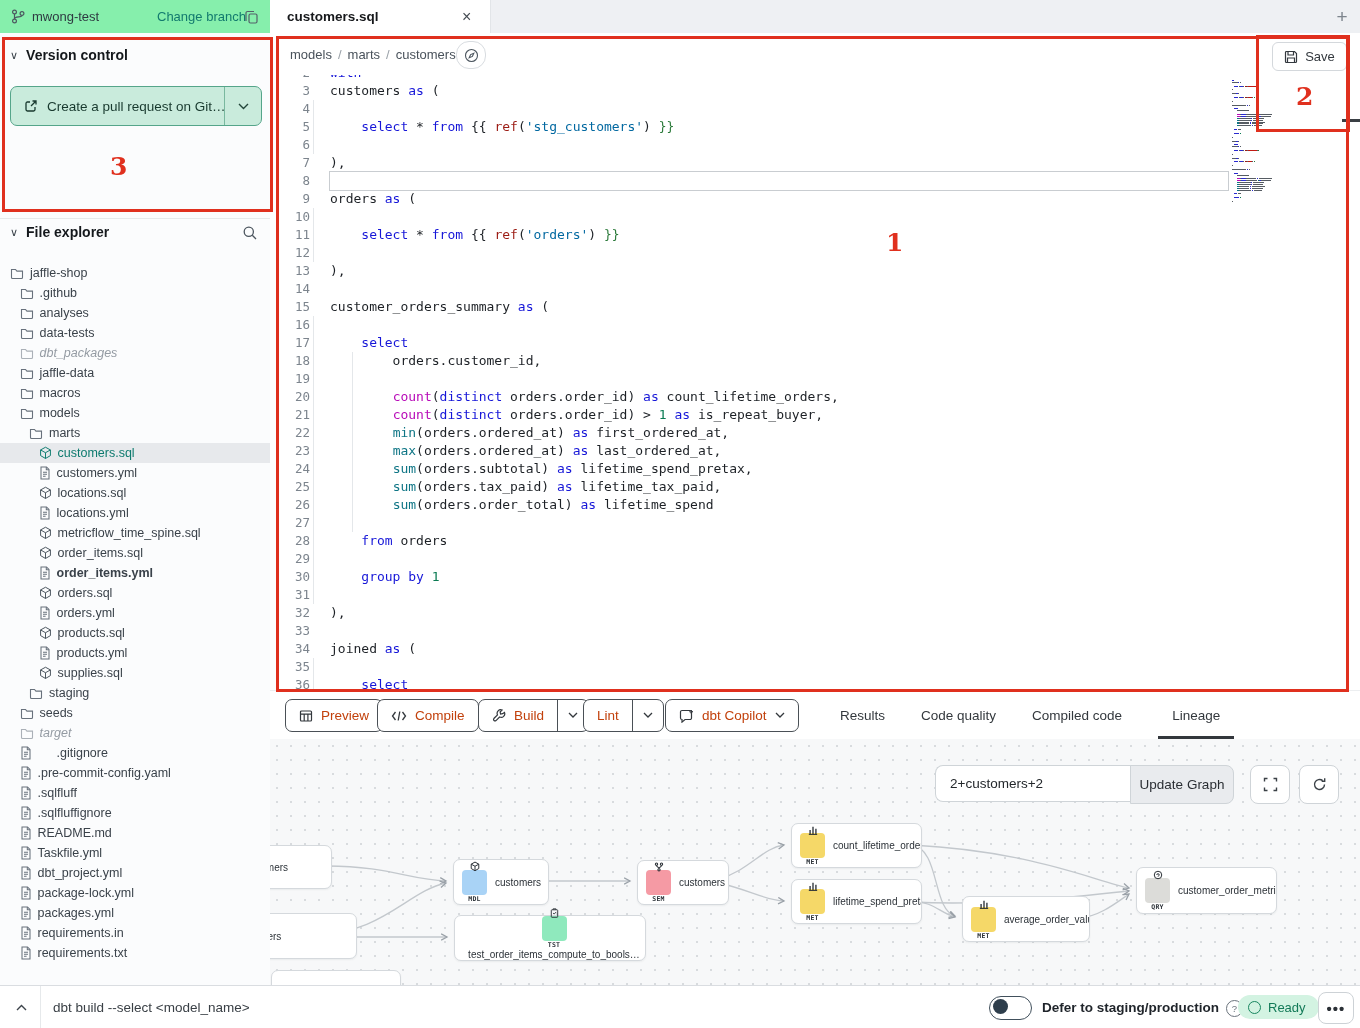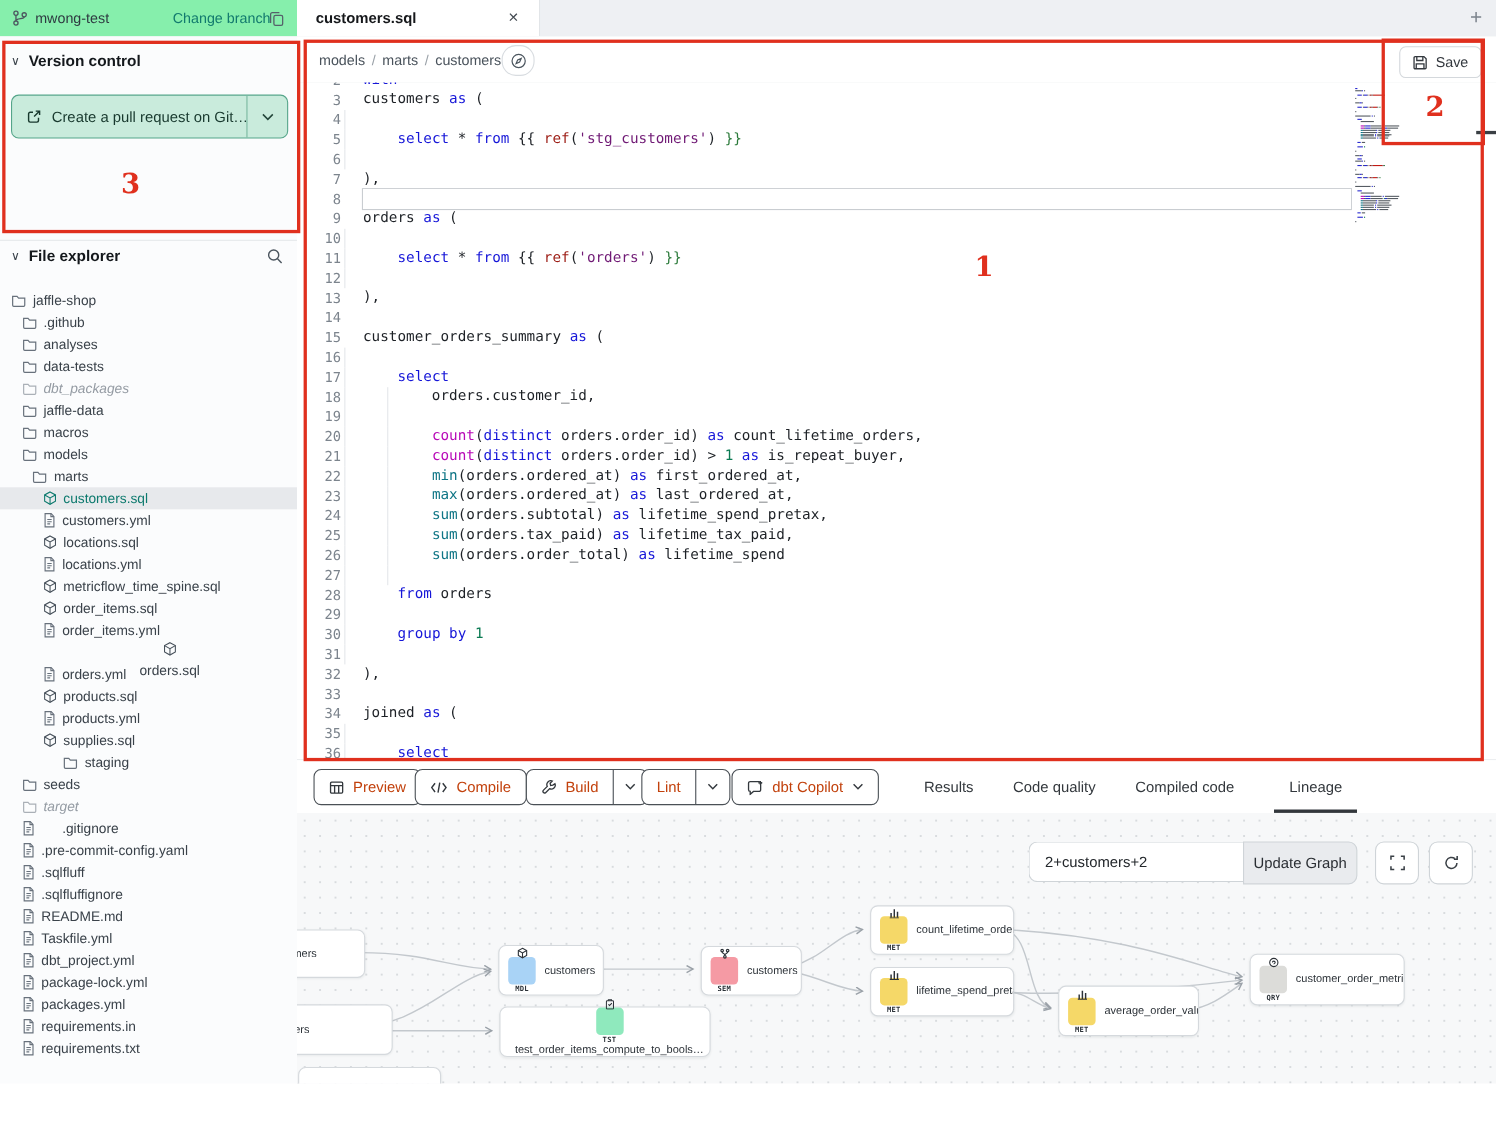--- a/index.html
+++ b/index.html
@@ -56,21 +56,21 @@
   
   .editor{left:270px;top:75px;width:1090px;height:615px;background:#fff;overflow:hidden;}
   .code{position:absolute;left:0;top:0;width:100%;font-family:"DejaVu Sans Mono",monospace;font-size:13px;line-height:18px;}
   .cl{display:flex;height:18px;}
   .cl:first-child{margin-top:-11px;}
   .ln{width:40px;text-align:right;color:#7c848d;font-size:12.5px;flex:none;}
   .ct{margin-left:20px;position:relative;white-space:pre;flex:1;margin-right:132px;}
   .cl.cur .ct{box-shadow:0 0 0 1px #c9cdd1;}
   .ig{position:absolute;top:0;bottom:0;width:1px;background:#e4e7ea;}
   .tk-p{color:#1d2126}.tk-k{color:#1616d8}.tk-fm{color:#b80ab8}.tk-ft{color:#0e7585}
-  .tk-s{color:#701a75}.tk-rf{color:#9c1c14}.tk-n{color:#0a7a52}.tk-gr{color:#2b7a3a}
+  .tk-s{color:#0369a1}.tk-rf{color:#9c1c14}.tk-n{color:#0a7a52}.tk-gr{color:#2b7a3a}
   .minimap{position:absolute;left:962px;top:5px;width:88px;}
   .mm-row{height:1px;margin-bottom:0.9px;position:relative;}
   .mm-bar{position:absolute;top:0;height:1px;}
   .scroll-dash{left:1342px;top:119px;width:18px;height:3px;background:#3a3f44;}
 
   
   .actionbar{left:270px;top:690px;width:1090px;height:49px;background:#fff;border-top:1px solid #eceef0;border-bottom:1px solid #e2e5e8;}
   .abtn{position:absolute;top:8px;height:31px;border:1px solid #4a5056;border-radius:7px;background:#fff;
         display:flex;align-items:center;font-size:13.5px;color:#c2410c;cursor:pointer;}
   .abtn .ic{display:flex;color:#33383d;}
@@ -322,32 +322,32 @@
           <span class="tic">
             <svg width="13" height="14" viewBox="0 0 14 15">
               <g fill="none" stroke="currentColor" stroke-width="1.05">
                 <path d="M7 1.3 12.3 4.2 V10.3 L7 13.4 L1.7 10.3 V4.2 Z"></path>
                 <path d="M1.7 4.2 7 7.2 12.3 4.2 M7 7.2 V13.4"></path>
               </g>
             </svg>
           </span>
           <span>order_items.sql</span>
         </div>
-        <div class="tree-row" style="padding-left: 38.5px;">
+        <div class="tree-row" style="padding-left: 38.5px; font-weight: bold;">
           <span class="tic">
             <svg width="12" height="14" viewBox="0 0 12 14">
               <g fill="none" stroke="currentColor" stroke-width="1.05">
                 <path d="M2 1h5.5L10 3.5V13H2z"></path>
                 <path d="M7.3 1v2.7H10M4 6.3h4M4 8.3h4M4 10.3h2.6"></path>
               </g>
             </svg>
           </span>
           <span>order_items.yml</span>
         </div>
-        <div class="tree-row model" style="padding-left: 38.5px; flex-direction: column;">
+        <div class="tree-row model" style="padding-left: 38.5px;">
           <span class="tic">
             <svg width="13" height="14" viewBox="0 0 14 15">
               <g fill="none" stroke="currentColor" stroke-width="1.05">
                 <path d="M7 1.3 12.3 4.2 V10.3 L7 13.4 L1.7 10.3 V4.2 Z"></path>
                 <path d="M1.7 4.2 7 7.2 12.3 4.2 M7 7.2 V13.4"></path>
               </g>
             </svg>
           </span>
           <span>orders.sql</span>
         </div>
@@ -388,21 +388,21 @@
           <span class="tic">
             <svg width="13" height="14" viewBox="0 0 14 15">
               <g fill="none" stroke="currentColor" stroke-width="1.05">
                 <path d="M7 1.3 12.3 4.2 V10.3 L7 13.4 L1.7 10.3 V4.2 Z"></path>
                 <path d="M1.7 4.2 7 7.2 12.3 4.2 M7 7.2 V13.4"></path>
               </g>
             </svg>
           </span>
           <span>supplies.sql</span>
         </div>
-        <div class="tree-row" style="padding-left: 29px; margin-left: 28px;">
+        <div class="tree-row" style="padding-left: 29px;">
           <span class="tic">
             <svg width="14" height="13" viewBox="0 0 14 13">
               <path d="M1.5 2.5h4l1.4 1.6h5.6v6.4a1 1 0 0 1-1 1h-9a1 1 0 0 1-1-1z" fill="none" stroke="currentColor" stroke-width="1.1"></path>
             </svg>
           </span>
           <span>staging</span>
         </div>
         <div class="tree-row" style="padding-left: 19.5px;">
           <span class="tic">
             <svg width="14" height="13" viewBox="0 0 14 13">
@@ -1190,20 +1190,39 @@
     <div class="lin-icbtn" style="left:1029px;">
       <svg width="15" height="15" viewBox="0 0 15 15">
           <g fill="none" stroke="currentColor" stroke-width="1.4">
             <path d="M12.5 7.5a5 5 0 1 1-1.8-3.85"></path>
             <path d="M12.7 1.2v3h-3"></path>
           </g>
         </svg>
     </div>
   </div>
 
+  <div class="abs statusbar">
+    <div class="sb-chev">
+      <svg width="11" height="7" viewBox="0 0 11 7">
+          <path d="M1 6l4.5-4.5L10 6" fill="none" stroke="currentColor" stroke-width="1.4"></path>
+        </svg>
+    </div>
+    <div class="sb-vline"></div>
+    <div class="sb-cmd">dbt build --select &lt;model_name&gt;</div>
+    <div class="toggle">
+        <div class="knob"></div>
+      </div>
+    <div class="defer-label">Defer to staging/production</div>
+    <div class="help-ic">?</div>
+    <div class="ready-pill">
+      <span class="ready-dot"></span>
+      <span>Ready</span>
+    </div>
+    <div class="dots-btn">•••</div>
+  </div>
 
   <div class="abs ann" style="left:276px;top:36px;width:1067px;height:650px;"></div>
   <div class="abs ann" style="left:1256px;top:35px;width:88px;height:91px;"></div>
   <div class="abs ann" style="left:2px;top:37px;width:265px;height:169px;"></div>
   <div class="abs ann-num" style="left:886px;top:228px;">1</div>
   <div class="abs ann-num" style="left:1296px;top:82px;">2</div>
   <div class="abs ann-num" style="left:110px;top:152px;">3</div>
 </div>
 
 </body></html>

